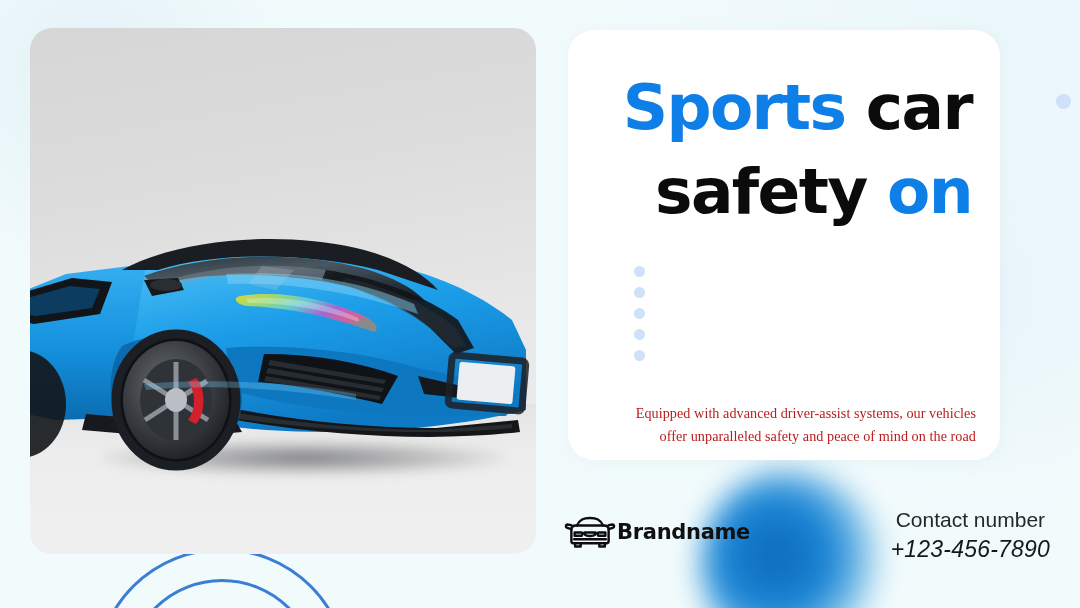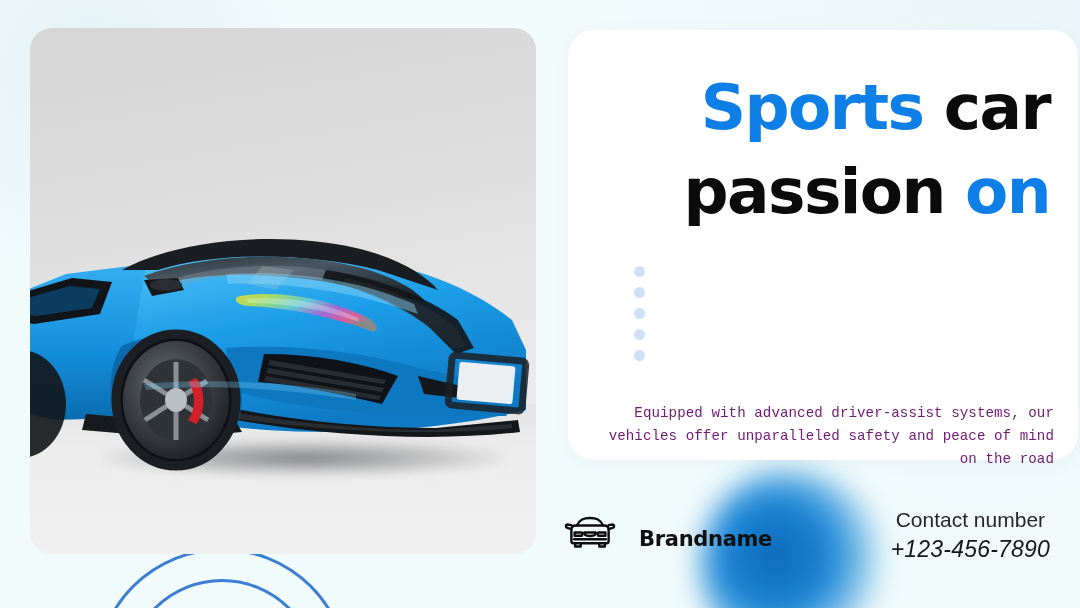--- a/index.html
+++ b/index.html
@@ -120,21 +120,21 @@
     top: 150px;
     width: 520px;
     height: 330px;
   }
 
   
   .text-card {
     position: absolute;
     left: 568px;
     top: 30px;
-    width: 510px;
+    width: 432px;
     height: 430px;
     background: #ffffff;
     border-radius: 26px;
     box-shadow: 0 2px 18px rgba(120,160,180,0.08);
   }
 
   .headline {
     position: absolute;
     left: 24px;
     right: 28px;
@@ -163,35 +163,35 @@
     border-radius: 50%;
     background: #cfe0fb;
   }
 
   .paragraph {
     position: absolute;
     left: 40px;
     right: 24px;
     top: 372px;
     text-align: right;
-    font-family: Liberation Mono, monospace;
+    font-family: Liberation Serif, serif;
     font-size: 14.2px;
     line-height: 1.63;
-    color: #701a75;
+    color: #b91c1c;
     letter-spacing: 0.05px;
   }
 
   
   .brand {
     position: absolute;
     left: 563px;
     top: 513px;
     display: flex;
-    align-items: flex-end;
-    gap: 22px;
+    align-items: center;
+    gap: 0;
   }
   .brand-icon { width: 54px; height: 38px; display: block; }
   .brand-name {
     font-family: "DejaVu Sans", sans-serif;
     font-weight: 700;
     font-size: 21px;
     letter-spacing: -0.3px;
     color: #101010;
   }
 
@@ -361,21 +361,21 @@
 
         <path d="M118 206 C 180 200, 260 204, 330 216 L 330 222 C 258 210, 180 206, 120 212 Z" fill="#7fd2f8" opacity="0.3"></path>
       </svg>
     </div>
   </div>
 
   <div class="text-card">
     <div class="headline">
       <span class="accent">Sports</span>
       <span>car</span><br>
-      <span>passion</span>
+      <span>safety</span>
       <span class="accent">on</span><br>
     </div>
 
     <div class="paragraph">Equipped with advanced driver-assist systems, our vehicles offer unparalleled safety and peace of mind on the road</div>
   </div>
 
   <div class="dot-col">
     <span class="dot"></span>
     <span class="dot"></span>
     <span class="dot"></span>

